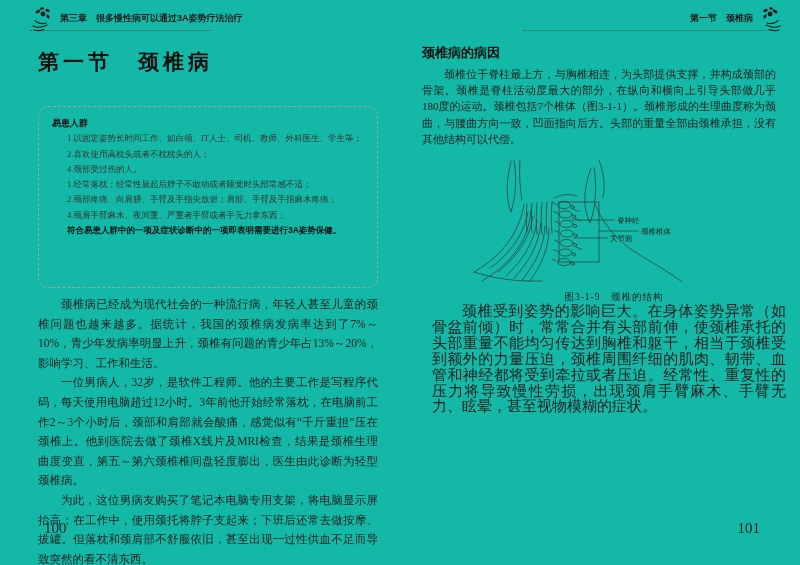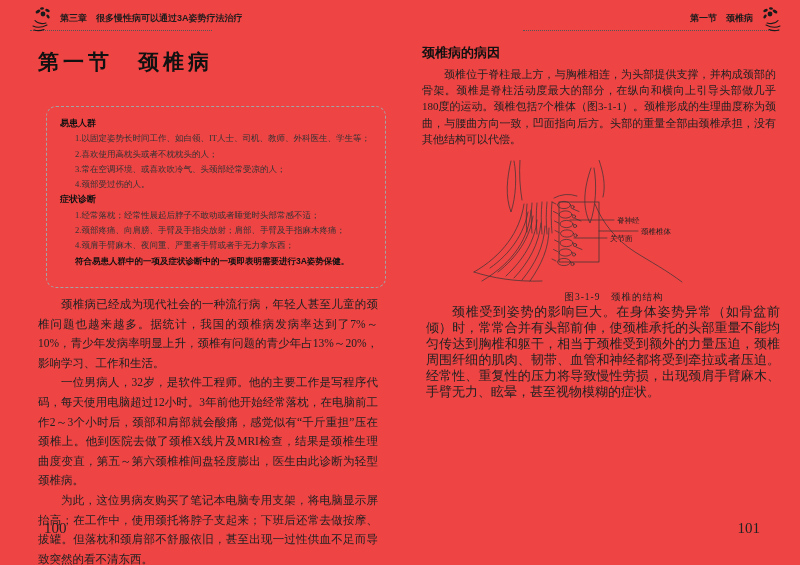--- a/index.html
+++ b/index.html
@@ -1,17 +1,17 @@
 <!DOCTYPE html>
 <html><head>
 <meta charset="utf-8">
 <style>
   html,body{margin:0;padding:0;background:#fff;}
   .spread{
-    position:relative;width:800px;height:565px;background:#ef4444;
+    position:relative;width:800px;height:565px;background:#14b8a6;
     font-family:"Liberation Serif","DejaVu Serif",serif;color:#222;overflow:hidden;
   }
   .page{position:absolute;top:0;width:400px;height:565px;}
   .page-left{left:0;}
   .page-right{left:400px;}
 
   
   .running-head{position:absolute;top:12px;font-family:"Liberation Sans","DejaVu Sans",sans-serif;}
   .rh-left{left:30px;width:182px;}
   .rh-right{left:123px;width:256px;}
@@ -22,21 +22,21 @@
   .ornament{position:absolute;top:-6px;width:24px;height:26px;}
   .rh-left .ornament{left:0;}
   .rh-right .ornament{right:-4px;}
 
   
   .section-title{
     position:absolute;left:38px;top:48px;margin:0;
     font-size:21px;font-weight:bold;letter-spacing:4px;color:#111;
   }
   .info-box{
-    position:absolute;left:46px;top:106px;width:340px;height:182px;box-sizing:border-box;
+    position:absolute;left:38px;top:106px;width:340px;height:182px;box-sizing:border-box;
     border:1px dashed #a3a3a3;border-radius:10px;padding:9px 12px 0 13px;
     font-size:8.5px;line-height:15.3px;color:#333;
   }
   .box-heading{font-family:"Liberation Sans","DejaVu Sans",sans-serif;font-weight:bold;font-size:9px;color:#111;}
   .box-item{padding-left:15px;}
   .box-conclusion{font-family:"Liberation Sans","DejaVu Sans",sans-serif;font-weight:bold;padding-left:15px;color:#111;}
 
   .body-text{position:absolute;text-align:justify;}
   .body-text p{margin:0;text-indent:2em;}
   .bt-left{left:38px;top:295px;width:340px;font-size:11.5px;line-height:19.6px;}
@@ -44,21 +44,21 @@
   .page-number{position:absolute;top:520px;font-size:15px;color:#222;text-align:right;}
   .pn-left{left:44px;}
   .pn-right{right:40px;}
 
   
   .sub-heading{
     position:absolute;left:22px;top:44px;margin:0;
     font-family:Liberation Serif, serif;font-size:13px;font-weight:bold;color:#111;
   }
   .bt-right1{left:22px;top:66px;width:354px;font-size:11px;line-height:16.2px;}
-  .bt-right2{left:26px;top:304px;width:354px;font-size:13px;line-height:15.9px;}
+  .bt-right2{left:32px;top:304px;width:354px;font-size:15px;line-height:15.9px;}
 
   .anatomy-figure{position:absolute;left:64px;top:160px;width:300px;margin:0;}
   .anatomy-figure svg{display:block;}
   .anatomy-figure figcaption{
     text-align:center;font-size:9.5px;margin-top:3px;color:#222;letter-spacing:1px;
   }
   .figline{stroke:#333;stroke-width:0.7;fill:none;stroke-linecap:round;}
   .figtext{font-size:7.5px;fill:#222;font-family:"Liberation Serif","DejaVu Serif",serif;}
 </style>
 </head>
@@ -89,23 +89,21 @@
         <span>第三章</span><span class="rh-gap"></span><span>很多慢性病可以通过3A姿势疗法治疗</span>
       </div>
     </div>
 
     <h1 class="section-title">第一节　颈椎病</h1>
 
     <div class="info-box">
       <div class="box-heading">易患人群</div>
       <div class="box-item">1.以固定姿势长时间工作、如白领、IT人士、司机、教师、外科医生、学生等；</div>
       <div class="box-item">2.喜欢使用高枕头或者不枕枕头的人；</div>
-      <div class="box-item">3.常在空调环境、或喜欢吹冷气、头颈部经常受凉的人；</div>
       <div class="box-item">4.颈部受过伤的人。</div>
-      <div class="box-heading">症状诊断</div>
       <div class="box-item">1.经常落枕；经常性晨起后脖子不敢动或者睡觉时头部常感不适；</div>
       <div class="box-item">2.颈部疼痛、向肩膀、手臂及手指尖放射；肩部、手臂及手指麻木疼痛；</div>
       <div class="box-item">4.颈肩手臂麻木、夜间重、严重者手臂或者手无力拿东西；</div>
       <div class="box-conclusion">符合易患人群中的一项及症状诊断中的一项即表明需要进行3A姿势保健。</div>
     </div>
 
     <div class="body-text bt-left">
       <p>颈椎病已经成为现代社会的一种流行病，年轻人甚至儿童的颈椎问题也越来越多。据统计，我国的颈椎病发病率达到了7%～10%，青少年发病率明显上升，颈椎有问题的青少年占13%～20%，影响学习、工作和生活。</p>
       <p>一位男病人，32岁，是软件工程师。他的主要工作是写程序代码，每天使用电脑超过12小时。3年前他开始经常落枕，在电脑前工作2～3个小时后，颈部和肩部就会酸痛，感觉似有“千斤重担”压在颈椎上。他到医院去做了颈椎X线片及MRI检查，结果是颈椎生理曲度变直，第五～第六颈椎椎间盘轻度膨出，医生由此诊断为轻型颈椎病。</p>
       <p>为此，这位男病友购买了笔记本电脑专用支架，将电脑显示屏抬高；在工作中，使用颈托将脖子支起来；下班后还常去做按摩、拔罐。但落枕和颈肩部不舒服依旧，甚至出现一过性供血不足而导致突然的看不清东西。</p>

